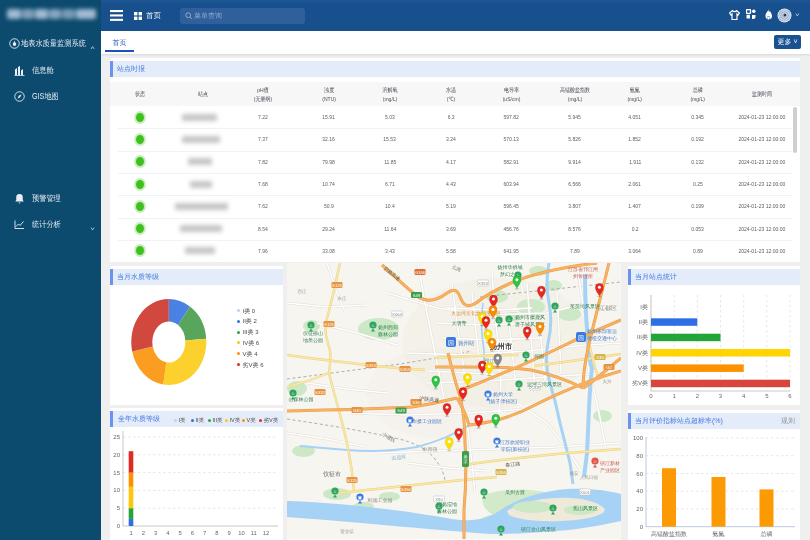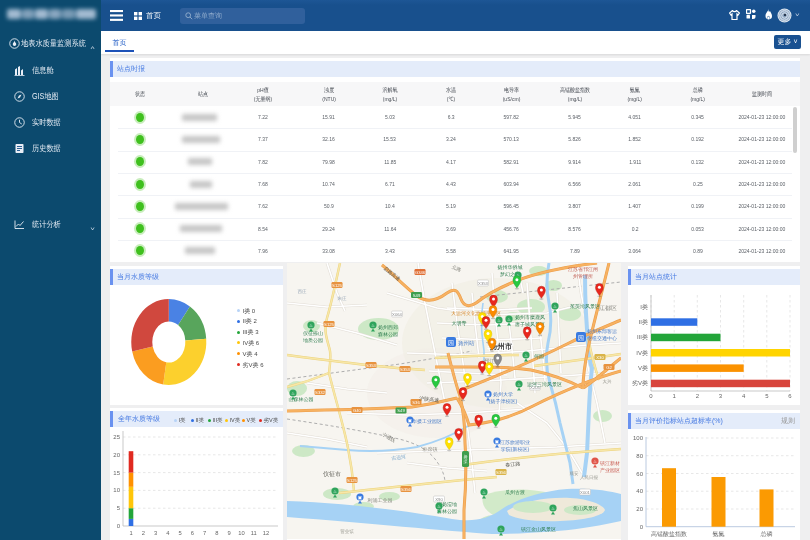--- a/index.html
+++ b/index.html
@@ -103,35 +103,26 @@
         </svg>
         <span class="tx">信息舱</span>
       </div>
 <div class="mi" style="top:84px">
         <svg width="11" height="11" viewBox="0 0 22 22">
           <circle cx="11" cy="11" r="9.5" fill="none" stroke="#e9eef6" stroke-width="1.8"></circle>
           <path d="M15 7 l-3 6 -5 2 3-6 Z" fill="#e9eef6"></path>
         </svg>
         <span class="tx">GIS地图</span>
       </div>
-<div class="mi" style="top:110px">
+<div class="mi" style="top:186px">
         <svg width="11" height="11" viewBox="0 0 22 22">
-          <circle cx="11" cy="11" r="9.5" fill="none" stroke="#e9eef6" stroke-width="1.8"></circle>
-          <path d="M11 5.5 V11 l4.5 3" stroke="#e9eef6" stroke-width="1.8" fill="none"></path>
+          <path d="M11 2 a6.5 6.5 0 0 1 6.5 6.5 V14 l2 3 H2.5 l2-3 V8.5 A6.5 6.5 0 0 1 11 2 Z" fill="#e9eef6"></path>
+          <path d="M9 19 a2 2 0 0 0 4 0 Z" fill="#e9eef6"></path>
         </svg>
-        <span class="tx">实时数据</span>
-      </div>
-<div class="mi" style="top:136px">
-        <svg width="11" height="11" viewBox="0 0 22 22">
-          <rect x="3" y="2" width="16" height="18" rx="1.5" fill="#e9eef6"></rect>
-          <rect x="6" y="6" width="10" height="1.8" fill="#17508c"></rect>
-          <rect x="6" y="10" width="10" height="1.8" fill="#17508c"></rect>
-          <rect x="6" y="14" width="6" height="1.8" fill="#17508c"></rect>
-        </svg>
-        <span class="tx">历史数据</span>
+        <span class="tx">预警管理</span>
       </div>
 <div class="mi" style="top:212px">
         <svg width="11" height="11" viewBox="0 0 22 22">
           <path d="M2 3 V19 H20" stroke="#e9eef6" stroke-width="1.8" fill="none"></path>
           <path d="M4 15 l5-5 3 3 7-8" stroke="#e9eef6" stroke-width="1.8" fill="none"></path>
         </svg>
         <span class="tx">统计分析</span>
         <span class="ar">˅</span>
       </div>
 </div>

